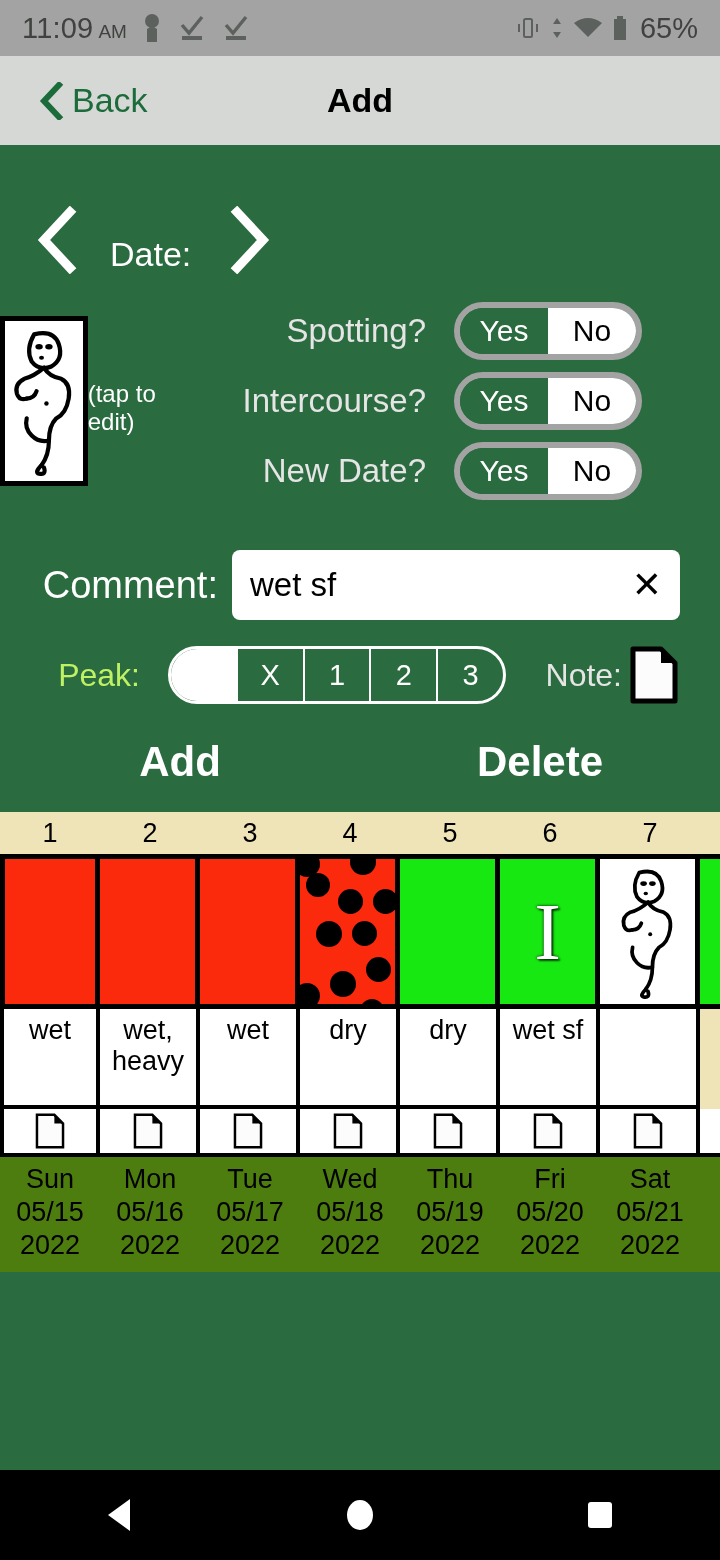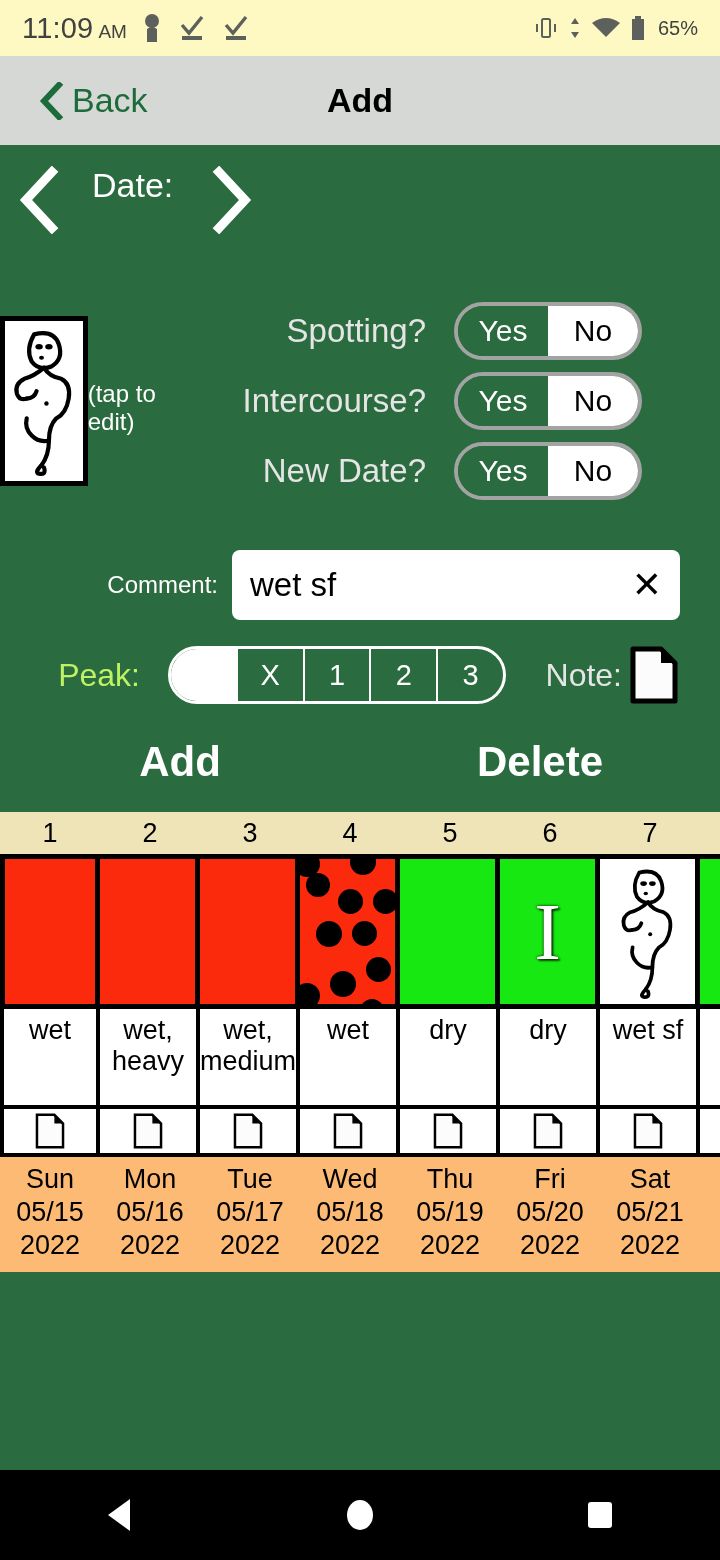--- a/index.html
+++ b/index.html
@@ -6,29 +6,29 @@
   html, body {
     width: 720px; height: 1560px;
     background: #000;
     font-family: "Liberation Sans", sans-serif;
     overflow: hidden;
   }
   #app { position: relative; width: 720px; height: 1560px; background: #2a6b3f; }
 
   
   .statusbar {
-    height: 56px; background: #fef9c3;
+    height: 56px; background: #a3a3a3;
     display: flex; align-items: center; justify-content: space-between;
     padding: 0 22px;
   }
   .sb-left { display: flex; align-items: center; gap: 14px; }
   .sb-time { font-size: 29px; color: #3f423f; letter-spacing: .2px; }
   .sb-ampm { font-size: 19px; color: #3f423f; margin-left: 5px; }
   .sb-right { display: flex; align-items: center; gap: 9px; }
-  .sb-pct { font-size: 20px; color: #3f423f; margin-left: 3px; }
+  .sb-pct { font-size: 29px; color: #3f423f; margin-left: 3px; }
   .ic { display: block; }
 
   
   .navbar {
     height: 92px; background: #d5d8d5;
     display: flex; align-items: center; position: relative;
     border-bottom: 3px solid #2a6b3f;
     padding-left: 12px;
   }
   .back-btn {
@@ -38,21 +38,21 @@
   .back-label { font-size: 34px; color: #1c6b3a; }
   .nav-title {
     position: absolute; left: 0; right: 0; text-align: center;
     font-size: 34px; font-weight: bold; color: #000;
     pointer-events: none;
   }
 
   
   .form { background: #2a6b3f; padding-top: 18px; }
 
-  .date-row { display: flex; align-items: flex-start; height: 108px; padding: 0 12px; }
+  .date-row { display: flex; align-items: flex-end; height: 108px; padding: 0 30px; }
   .date-label { color: #fff; font-size: 34px; margin: 0 14px 0 28px; }
   .date-box {
     flex: 1; height: 78px; background: #fff; display: flex;
     align-items: center; justify-content: center;
     font-size: 37px; color: #000; cursor: text;
   }
   .chev { cursor: pointer; display: block; }
 
   .mid-row { display: flex; padding: 22px 0 0 0; }
   .baby-col { width: 200px; display: flex; flex-direction: row; align-items: center; }
@@ -60,29 +60,29 @@
     width: 94px; height: 170px; background: #fff; border: 5px solid #000;
     display: flex; align-items: center; justify-content: center; cursor: pointer;
   }
   .tap-edit { color: #fff; font-size: 24px; margin-top: 14px; }
 
   .toggles-col { flex: 1; padding-right: 78px; }
   .toggle-row { display: flex; align-items: center; height: 70px; margin-bottom: 0; }
   .toggle-row + .toggle-row { margin-top: 0; }
   .t-label { color: #e5e5e5; font-size: 33px; flex: 1; text-align: right; padding-right: 28px; }
   .segbtn {
-    width: 188px; height: 58px; border: 4px solid #a3a3a3; border-radius: 29px;
+    width: 188px; height: 58px; border: 6px solid #a3a3a3; border-radius: 29px;
     display: flex; overflow: hidden; cursor: pointer; background: #2a6b3f;
   }
   .seg { flex: 1; display: flex; align-items: center; justify-content: center; font-size: 30px; }
   .seg.off { background: #2a6b3f; color: #fff; }
   .seg.on  { background: #fff; color: #000; }
 
   .comment-row { display: flex; align-items: center; margin-top: 44px; padding: 0 40px 0 0; }
-  .c-label { color: #fff; font-size: 24px; width: 232px; text-align: right; padding-right: 14px; }
+  .c-label { color: #fff; font-size: 38px; width: 232px; text-align: right; padding-right: 14px; }
   .c-box {
     flex: 1; height: 70px; background: #fff; border-radius: 8px;
     display: flex; align-items: center; padding: 0 18px; cursor: text;
   }
   .c-val { flex: 1; font-size: 33px; color: #000; }
   .c-clear { font-size: 36px; color: #000; cursor: pointer; line-height: 1; }
 
   .peak-row { display: flex; align-items: center; margin-top: 26px; }
   .p-label { color: #bef264; font-size: 32px; width: 140px; text-align: right; }
   .peak-ctl {
@@ -131,21 +131,21 @@
     line-height: 1.16; overflow: hidden; cursor: pointer;
   }
   .ch-txt:first-child { border-left: 4px solid #000; }
   .ch-note {
     width: 100px; height: 48px; flex: none; background: #fff;
     border-right: 4px solid #000; border-bottom: 4px solid #000;
     display: flex; align-items: center; justify-content: center; cursor: pointer;
   }
   .ch-note:first-child { border-left: 4px solid #000; }
   .ch-date {
-    width: 100px; flex: none; background: #fdba74; text-align: center;
+    width: 100px; flex: none; background: #4d7c0f; text-align: center;
     font-size: 27px; color: #000; line-height: 1.22; padding: 6px 0 10px;
   }
 
   .filler { background: #2a6b3f; height: 190px; }
 
   
   .androidnav {
     position: absolute; left: 0; bottom: 0; width: 720px; height: 90px;
     background: #000; display: flex; align-items: center; justify-content: space-around;
   }
@@ -350,21 +350,20 @@
           <ellipse cx="28" cy="25" rx="2" ry="1.6" fill="#000"></ellipse>
           <circle cx="32" cy="62" r="1.8" fill="#000"></circle>
         </svg>
       </div>
       <div class="ch-cell green"></div>
     </div>
 
     <div class="chart-row">
       <div class="ch-txt">wet</div>
       <div class="ch-txt">wet, heavy</div>
-      <div class="ch-txt">wet, medium</div>
       <div class="ch-txt">wet</div>
       <div class="ch-txt">dry</div>
       <div class="ch-txt">dry</div>
       <div class="ch-txt">wet sf</div>
       <div class="ch-txt"></div>
     </div>
 
     <div class="chart-row">
       <div class="ch-note">
         <svg width="30" height="36" viewBox="0 0 48 58">

